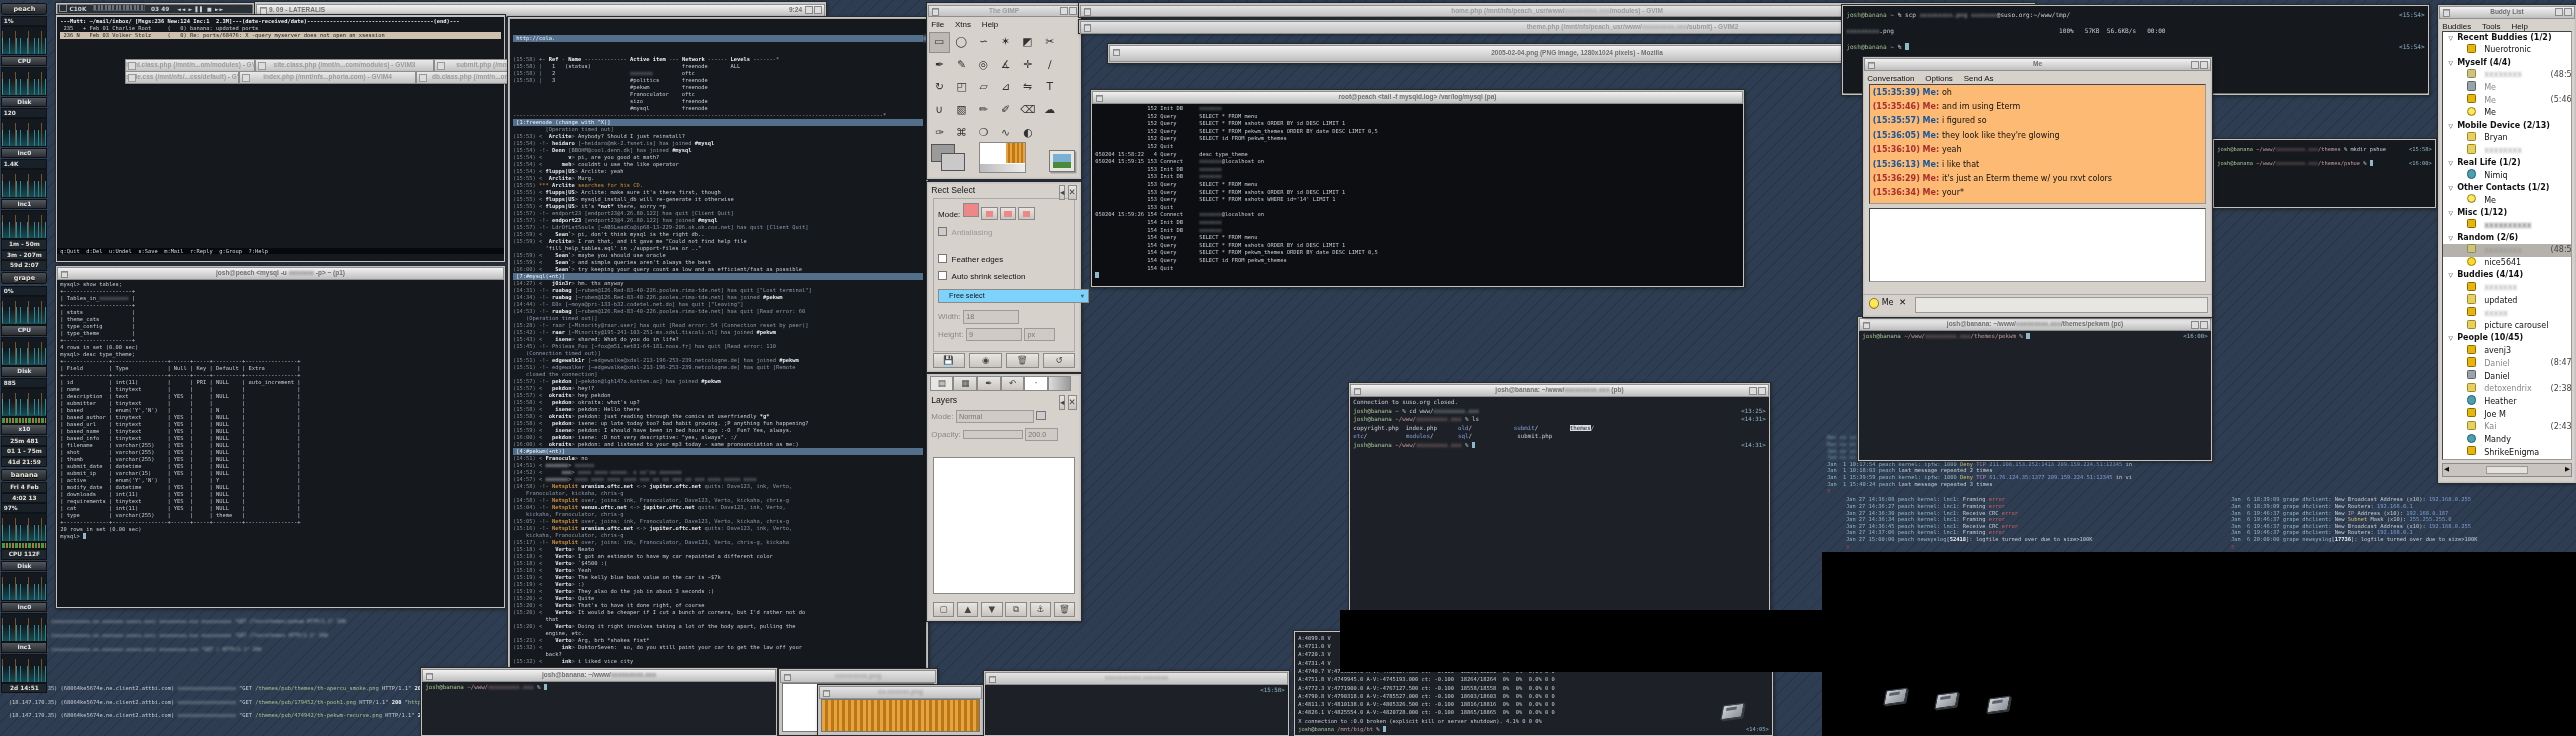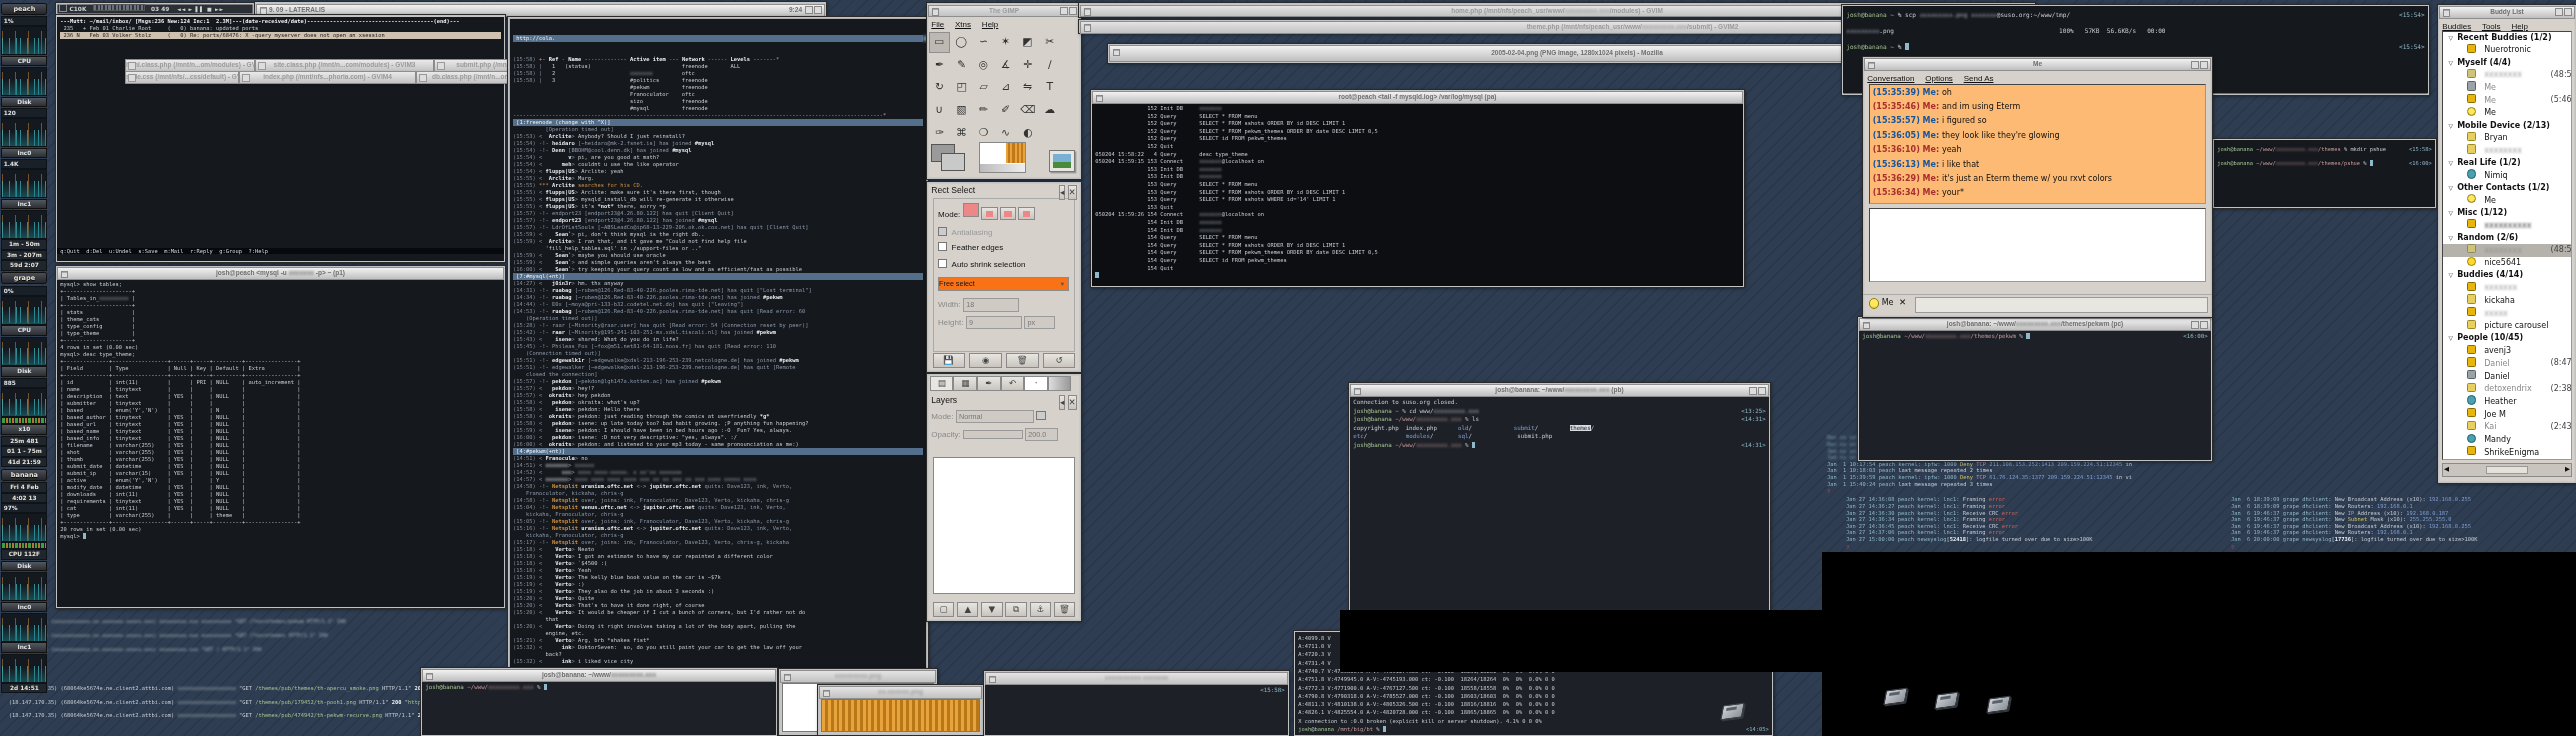--- a/index.html
+++ b/index.html
@@ -50,29 +50,29 @@
     repeating-linear-gradient(90deg,rgba(70,200,205,.65) 0 0.7px,transparent 0.7px 3.6px),
     repeating-linear-gradient(90deg,rgba(210,140,50,.5) 0 0.7px,transparent 0.7px 6.5px),#141920;
     background-size:100% 100%,100% 60%,100% 85%,100% 100%;background-position:bottom;background-repeat:no-repeat}
   .mplate{background:linear-gradient(#53585e,#2b2f34);color:#dfe3e8;font:bold 5.8px/8.6px "DejaVu Sans",sans-serif;
     text-align:center;height:8.6px;border:0.7px solid #111;margin:0.7px 0}
   .mtext{color:#e8e4d8;font:bold 5.8px/8.6px "DejaVu Sans",sans-serif;text-align:center;height:8.6px;background:#20262d;border:0.7px solid #0e1318}
   .mstrip{height:5px;border:0.7px solid #0e1318;background:repeating-linear-gradient(90deg,#3f9e3f 0 2.9px,#161a1f 2.9px 3.6px,#b5762f 3.6px 5.8px,#161a1f 5.8px 6.5px)}
   
   .gtk{background:#d6d2cb;font:7.2px "Liberation Sans",sans-serif;color:#111}
   .gtkmenu{padding:1.4px 4.3px;font:8px "Liberation Sans",sans-serif;color:#111}
-  .gtkmenu span{margin-right:8.6px;text-decoration:underline;text-decoration-thickness:from-font;text-underline-offset:1.4px}
+  .gtkmenu span{margin-right:8.6px;text-decoration-thickness:from-font;text-underline-offset:1.4px}
   .tool{width:18.7px;height:19.4px;margin:0.7px;display:inline-block;text-align:center;font:10.8px/18.7px "DejaVu Sans",sans-serif;
     color:#333;background:#d6d2cb;border:0.7px solid #d6d2cb;}
   .tool.tact{background:#bdb9b2;border:0.7px solid #999 inset;border:0.7px solid #8f8f8f}
   .chk{display:inline-block;width:7.2px;height:7.2px;background:#fff;border:0.7px solid #777;margin-right:4.3px;vertical-align:-1.4px}
   .chk.dis{background:#ccc}
   .gtkbtn{display:inline-block;border:0.7px solid #8a8a8a;background:linear-gradient(#e8e6e1,#c9c5be);
     text-align:center;font:8.6px/13px "DejaVu Sans",sans-serif;color:#444}
-  .drop{background:#f97316;border:0.7px solid #8a8a8a;font:7.2px/11.5px "Liberation Sans",sans-serif;padding:0 0;position:relative}
+  .drop{background:#7dd3fc;border:0.7px solid #8a8a8a;font:7.2px/11.5px "Liberation Sans",sans-serif;padding:0 10px;position:relative}
   .drop:after{content:"▼";position:absolute;right:2.9px;top:0.7px;font-size:5.8px;color:#555}
   .field{background:#cfcbc4;border:0.7px solid #9a9a9a;color:#777;font:7.2px/11.5px "Liberation Sans",sans-serif;pad:0 2.2px;padding:0 2.2px}
   
   .gmsg{font:8px/13px "DejaVu Sans",sans-serif;color:#111;padding:0.7px 2.9px}
   .gwho{font-weight:bold}
   .gwho.blue{color:#16569e}.gwho.red{color:#a82f2f}
   
   .bgrp{font:bold 8px/12.2px "DejaVu Sans",sans-serif;color:#111;padding-left:5.8px}
   .bgrp .tri{font-size:5.8px;margin-right:4.3px;color:#333}
   .brow{font:8px/12.2px "DejaVu Sans",sans-serif;color:#111;padding-left:24.4px;position:relative;white-space:nowrap}
@@ -227,21 +227,21 @@
       <span style="position:absolute;right:0" class="gtkbtn">✕</span>
     </div>
     <div style="margin:2.9px 5.8px;border:0.7px solid #aaa;padding:4.3px;height:144px">
       <div style="font:8px 'Liberation Sans',sans-serif"><span>Mode:</span>
         <span class="gtkbtn" style="width:14.4px;height:11.5px;background:#e88"></span>
         <span class="gtkbtn" style="width:14.4px;height:11.5px"><i style="display:inline-block;width:7.2px;height:5.8px;background:#e88"></i></span>
         <span class="gtkbtn" style="width:14.4px;height:11.5px"><i style="display:inline-block;width:7.2px;height:5.8px;background:#e88"></i></span>
         <span class="gtkbtn" style="width:14.4px;height:11.5px"><i style="display:inline-block;width:7.2px;height:5.8px;background:#e88"></i></span>
       </div>
       <div style="margin-top:7.2px;font:8px 'Liberation Sans',sans-serif;color:#999"><span class="chk dis"></span><span>Antialiasing</span></div>
-      <div style="margin-top:5px;font:8px 'Liberation Sans',sans-serif"><span class="chk"></span><span>Feather edges</span></div>
+      <div style="margin-top:17px;font:8px 'Liberation Sans',sans-serif"><span class="chk"></span><span>Feather edges</span></div>
       <div style="margin-top:7.2px;font:8px 'Liberation Sans',sans-serif"><span class="chk"></span><span>Auto shrink selection</span></div>
       <div class="drop" style="margin-top:8.6px;width:129px"><span>Free select</span></div>
       <div style="margin-top:7.2px;font:8px 'Liberation Sans',sans-serif;color:#888"><span>Width:</span> <span class="field" style="display:inline-block;width:50px">18</span></div>
       <div style="margin-top:4.3px;font:8px 'Liberation Sans',sans-serif;color:#888"><span>Height:</span> <span class="field" style="display:inline-block;width:50px">9</span> <span class="field" style="display:inline-block;width:24.4px">px</span></div>
     </div>
     <div style="position:absolute;left:5.8px;bottom:4.3px;right:5.8px;display:flex;gap:4.3px">
       <span class="gtkbtn" style="flex:1">💾</span>
       <span class="gtkbtn" style="flex:1">◉</span>
       <span class="gtkbtn" style="flex:1">🗑</span>
       <span class="gtkbtn" style="flex:1">↺</span>
@@ -364,21 +364,21 @@
         <div class="brow"><span class="bic t"></span><span class="bnm">Nimiq</span></div>
         <div class="bgrp"><span class="tri">▽</span><span>Other Contacts (1/2)</span></div>
         <div class="brow"><span class="bic b"></span><span class="bnm">Me</span></div>
         <div class="bgrp"><span class="tri">▽</span><span>Misc (1/12)</span></div>
         <div class="brow"><span class="bic a"></span><span class="bnm blur">xxxxxxxxxx</span></div>
         <div class="bgrp"><span class="tri">▽</span><span>Random (2/6)</span></div>
         <div class="brow bsel"><span class="bic i"></span><span class="bnm bdim blur">xxxxxxxx</span><span class="bidle">(48:57)</span></div>
         <div class="brow"><span class="bic s"></span><span class="bnm">nice5641</span></div>
         <div class="bgrp"><span class="tri">▽</span><span>Buddies (4/14)</span></div>
         <div class="brow"><span class="bic a"></span><span class="bnm bdim blur">xxxxxxx</span></div>
-        <div class="brow"><span class="bic m"></span><span class="bnm">kickaha</span></div>
+        <div class="brow"><span class="bic m"></span><span class="bnm">updated</span></div>
         <div class="brow"><span class="bic a"></span><span class="bnm bdim blur">xxxxx</span></div>
         <div class="brow"><span class="bic m"></span><span class="bnm">picture carousel</span></div>
         <div class="bgrp"><span class="tri">▽</span><span>People (10/45)</span></div>
         <div class="brow"><span class="bic a"></span><span class="bnm">avenj3</span></div>
         <div class="brow"><span class="bic a"></span><span class="bnm bdim">Daniel</span><span class="bidle">(8:47)</span></div>
         <div class="brow"><span class="bic m2"></span><span class="bnm">Daniel</span></div>
         <div class="brow"><span class="bic m"></span><span class="bnm bdim">detoxendrix</span><span class="bidle">(2:38)</span></div>
         <div class="brow"><span class="bic t"></span><span class="bnm">Heather</span></div>
         <div class="brow"><span class="bic a"></span><span class="bnm">Joe M</span></div>
         <div class="brow"><span class="bic m"></span><span class="bnm bdim">Kai</span><span class="bidle">(2:43)</span></div>

